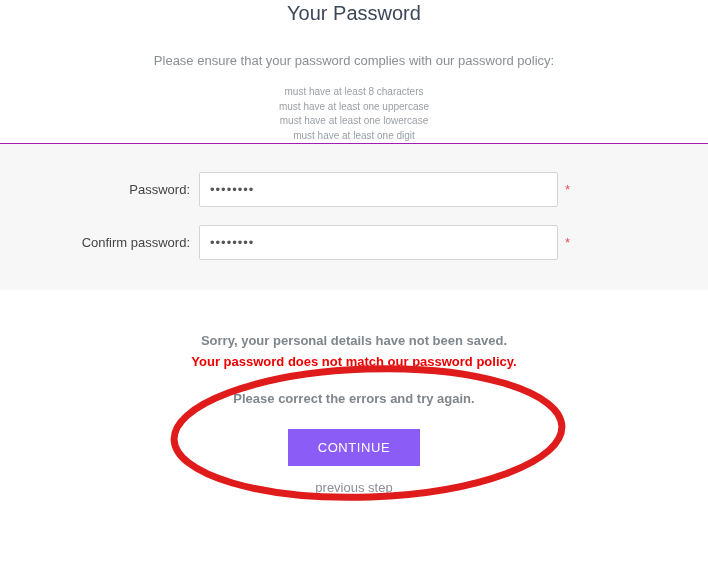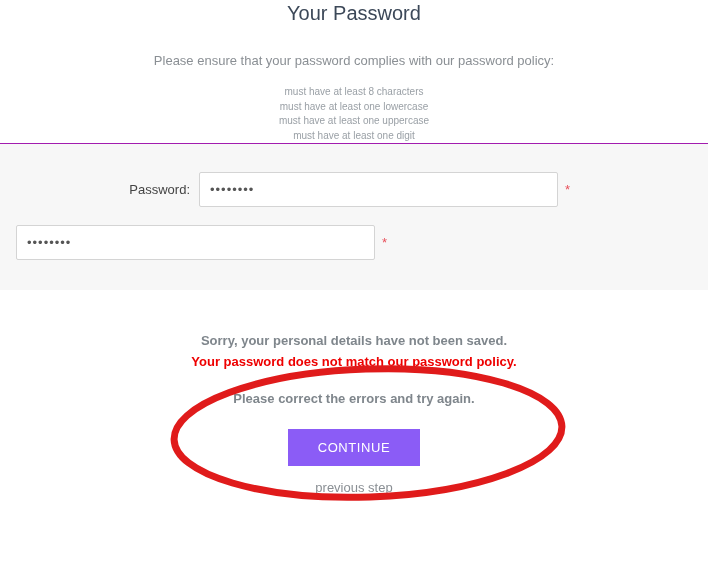--- a/index.html
+++ b/index.html
@@ -133,35 +133,36 @@
   }
 </style>
 </head>
 <body>
 
 <div class="header">
   <h1 class="page-title">Your Password</h1>
   <p class="intro">Please ensure that your password complies with our password policy:</p>
   <ul class="policy-list">
     <li>must have at least 8 characters</li>
+    <li>must have at least one uppercase</li>
     <li>must have at least one lowercase</li>
-    <li>must have at least one uppercase</li>
     <li>must have at least one digit</li>
   </ul>
 </div>
 
 <div class="form-panel">
 
   <div class="form-row">
     <label class="form-label">Password:</label>
     <input class="form-input" type="text" readonly="" value="••••••••" style="">
     <span class="required-star">*</span>
   </div>
 
   <div class="form-row">
+    <label class="form-label">Confirm password:</label>
     <input class="form-input" type="text" readonly="" value="••••••••" style="">
     <span class="required-star">*</span>
   </div>
 
 </div>
 
 <div class="messages">
   <p class="msg msg-neutral">Sorry, your personal details have not been saved.</p>
   <p class="msg msg-error">Your password does not match our password policy.</p>
   <p class="msg msg-retry">Please correct the errors and try again.</p>

